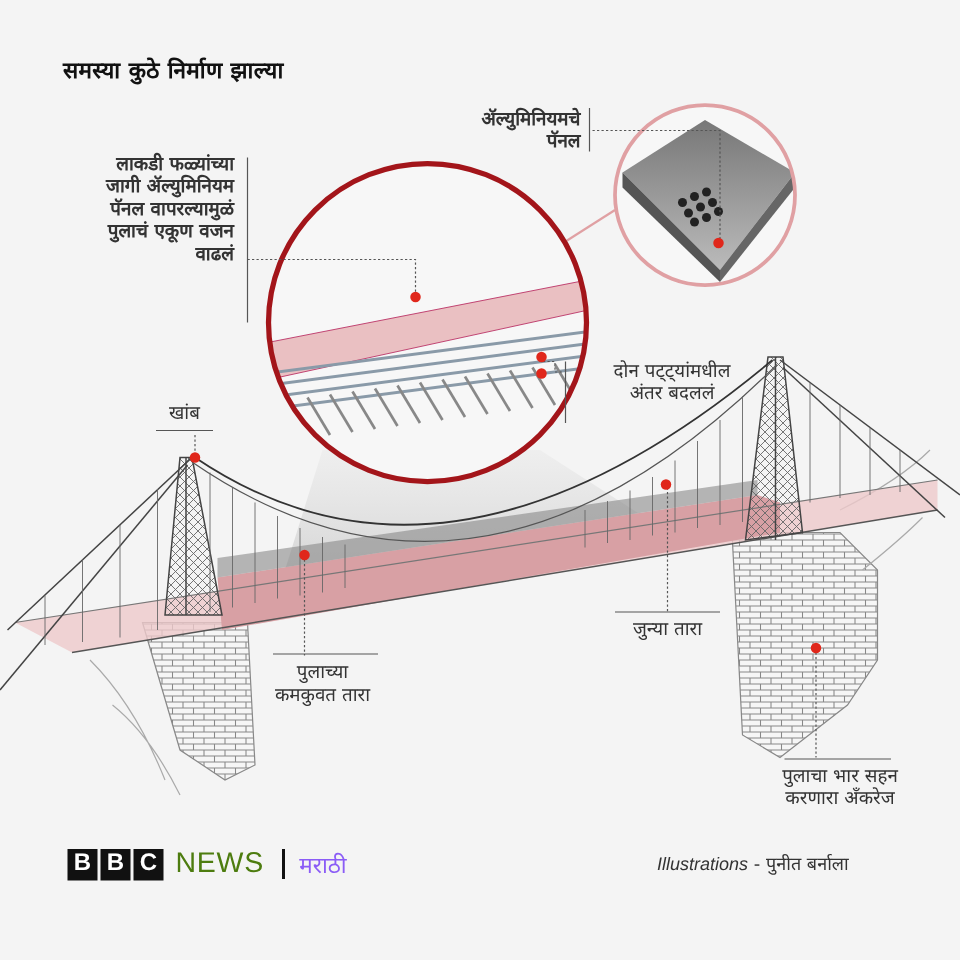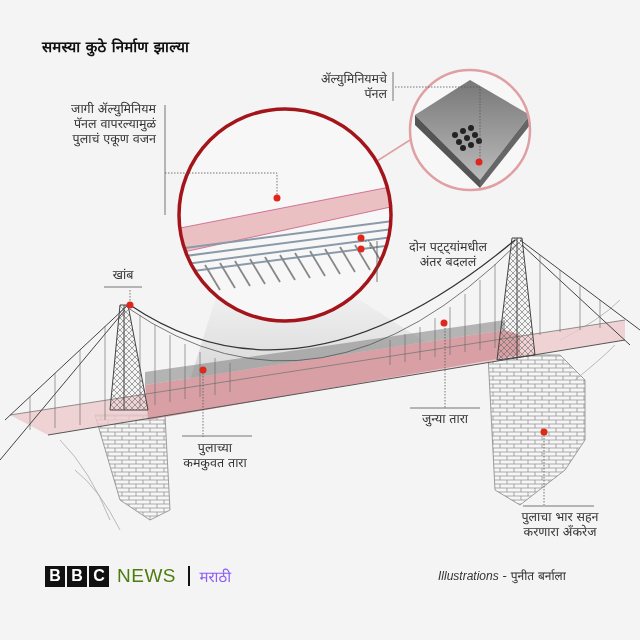--- a/index.html
+++ b/index.html
@@ -1,20 +1,20 @@
 <!DOCTYPE html>
 <html><head>
 <meta charset="utf-8">
 <style>
   html,body{margin:0;padding:0;}
   body{width:640px;height:640px;background:#f4f4f4;position:relative;overflow:hidden;font-family:"DejaVu Sans",sans-serif;color:#222;}
   .abs{position:absolute;}
   .title{left:42px;top:36px;font-size:15px;font-weight:bold;color:#111;letter-spacing:0.2px;}
   .lbl{font-size:12.5px;line-height:15px;color:#333;text-align:center;}
-  .right{text-align:right;}
+  .right{text-align:right;font-weight:bold;}
   .center{text-align:center;}
   svg.art{position:absolute;left:0;top:0;}
   .bbc{left:45px;top:565px;display:flex;align-items:center;}
   .bbc-box{width:20px;height:21px;background:#111;color:#fff;font-family:"Liberation Sans",sans-serif;font-weight:bold;font-size:16px;display:flex;align-items:center;justify-content:center;margin-right:2px;}
   .bbc-news{font-family:"Liberation Sans",sans-serif;font-size:19px;color:#4d7c0f;margin-left:6px;letter-spacing:0.5px;}
   .bbc-sep{width:1.5px;height:20px;background:#111;margin:0 10px 0 12px;}
   .bbc-lang{font-size:15px;color:#8b5cf6;}
   .credit{left:438px;top:567px;font-size:12px;color:#333;}
   .credit i{font-family:"Liberation Sans",sans-serif;}
 </style>
@@ -173,23 +173,25 @@
     <circle cx="130" cy="305" r="3.5"></circle>
     <circle cx="203" cy="370" r="3.5"></circle>
     <circle cx="444" cy="323" r="3.5"></circle>
     <circle cx="544" cy="432" r="3.5"></circle>
   </g>
 </svg>
 
 <div class="abs title">समस्या कुठे निर्माण झाल्या</div>
 
 <div class="abs lbl right" style="left:40px;top:101px;width:116px;">
+  <div>लाकडी फळ्यांच्या</div>
   <div>जागी ॲल्युमिनियम</div>
   <div>पॅनल वापरल्यामुळं</div>
   <div>पुलाचं एकूण वजन</div>
+  <div>वाढलं</div>
 </div>
 
 <div class="abs lbl right" style="left:290px;top:71px;width:97px;">
   <div>ॲल्युमिनियमचे</div>
   <div>पॅनल</div>
 </div>
 
 <div class="abs lbl" style="left:383px;top:239px;width:130px;">
   <div>दोन पट्ट्यांमधील</div>
   <div>अंतर बदललं</div>

